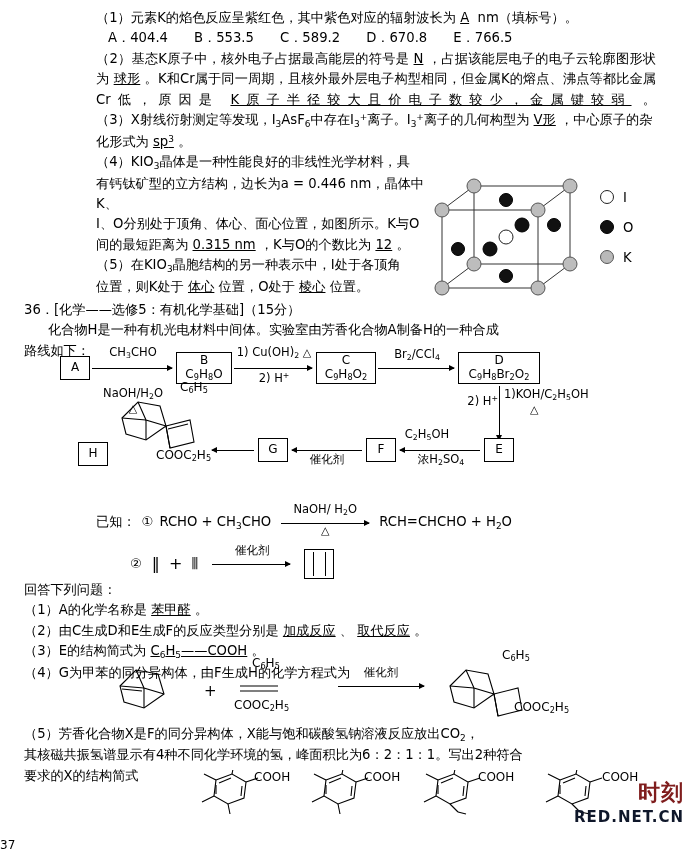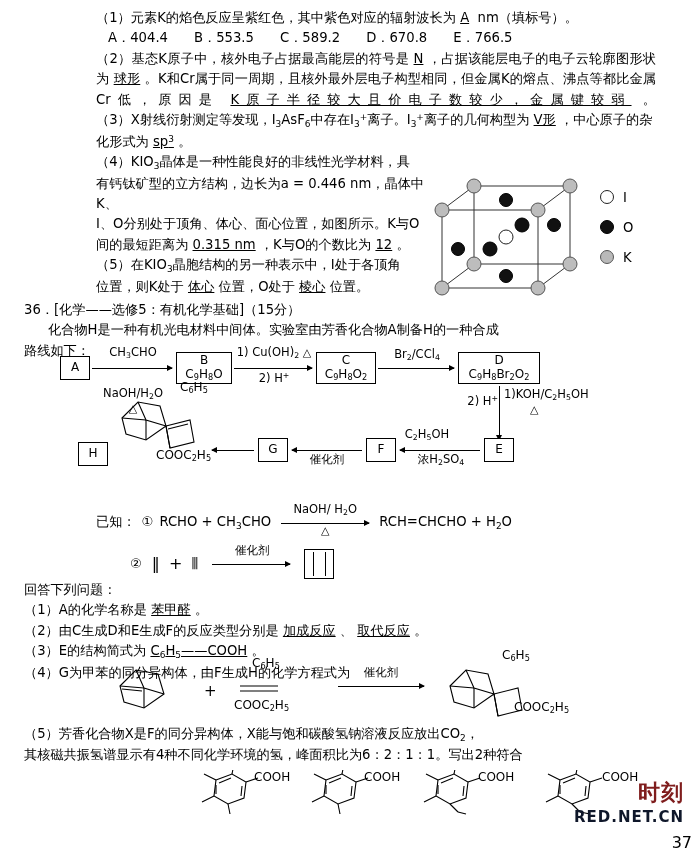--- a/index.html
+++ b/index.html
@@ -73,21 +73,21 @@
   #eqfig { left: 110px; top: 660px; width: 520px; height: 60px; }
 
   
   #finals { left: 196px; top: 770px; width: 470px; height: 48px; }
 
   
   #wm { right: 8px; bottom: 34px; text-align:right; }
   #wm .t1 { color:#7f1d1d; font-weight:bold; font-size:22px; letter-spacing:1px; font-family:"DejaVu Sans", sans-serif; }
   #wm .t2 { color:#0f172a; font-weight:bold; font-size:15px; letter-spacing:1px; }
 
-  #pg { left:0; right:0; bottom:8px; text-align:right; font-size:16px; }
+  #pg { left:0; right:0; bottom:8px; text-align:left; font-size:12px; }
   .sm { font-size: 12px; }
 </style>
 </head>
 <body>
 
 <div class="page">
 
   <div class="blk txt" id="q1">
 
     <div class="line">
@@ -399,20 +399,21 @@
     </svg>
     <div class="sm" style="position:absolute;left:392px;top:-12px;">C<sub>6</sub>H<sub>5</sub></div>
     <div class="sm" style="position:absolute;left:404px;top:40px;">COOC<sub>2</sub>H<sub>5</sub></div>
   </div>
 
   <div class="blk txt" style="left:24px;top:724px;width:650px;">
     <div>
       <span>（5）芳香化合物X是F的同分异构体，X能与饱和碳酸氢钠溶液反应放出CO</span><sub>2</sub><span>，</span>
     </div>
     <div>其核磁共振氢谱显示有4种不同化学环境的氢，峰面积比为6：2：1：1。写出2种符合</div>
+    <div>要求的X的结构简式</div>
   </div>
 
   <div class="blk" id="finals">
 
     <div style="position:absolute;left:0;top:0;">
       <svg width="86" height="46" viewBox="0 0 86 46">
         <g stroke="#000" stroke-width="1.1" fill="none">
           <polygon points="20,10 36,4 50,12 48,28 32,34 18,26"></polygon>
           <line x1="23" y1="13" x2="35" y2="8"></line>
           <line x1="46" y1="16" x2="45" y2="26"></line>

